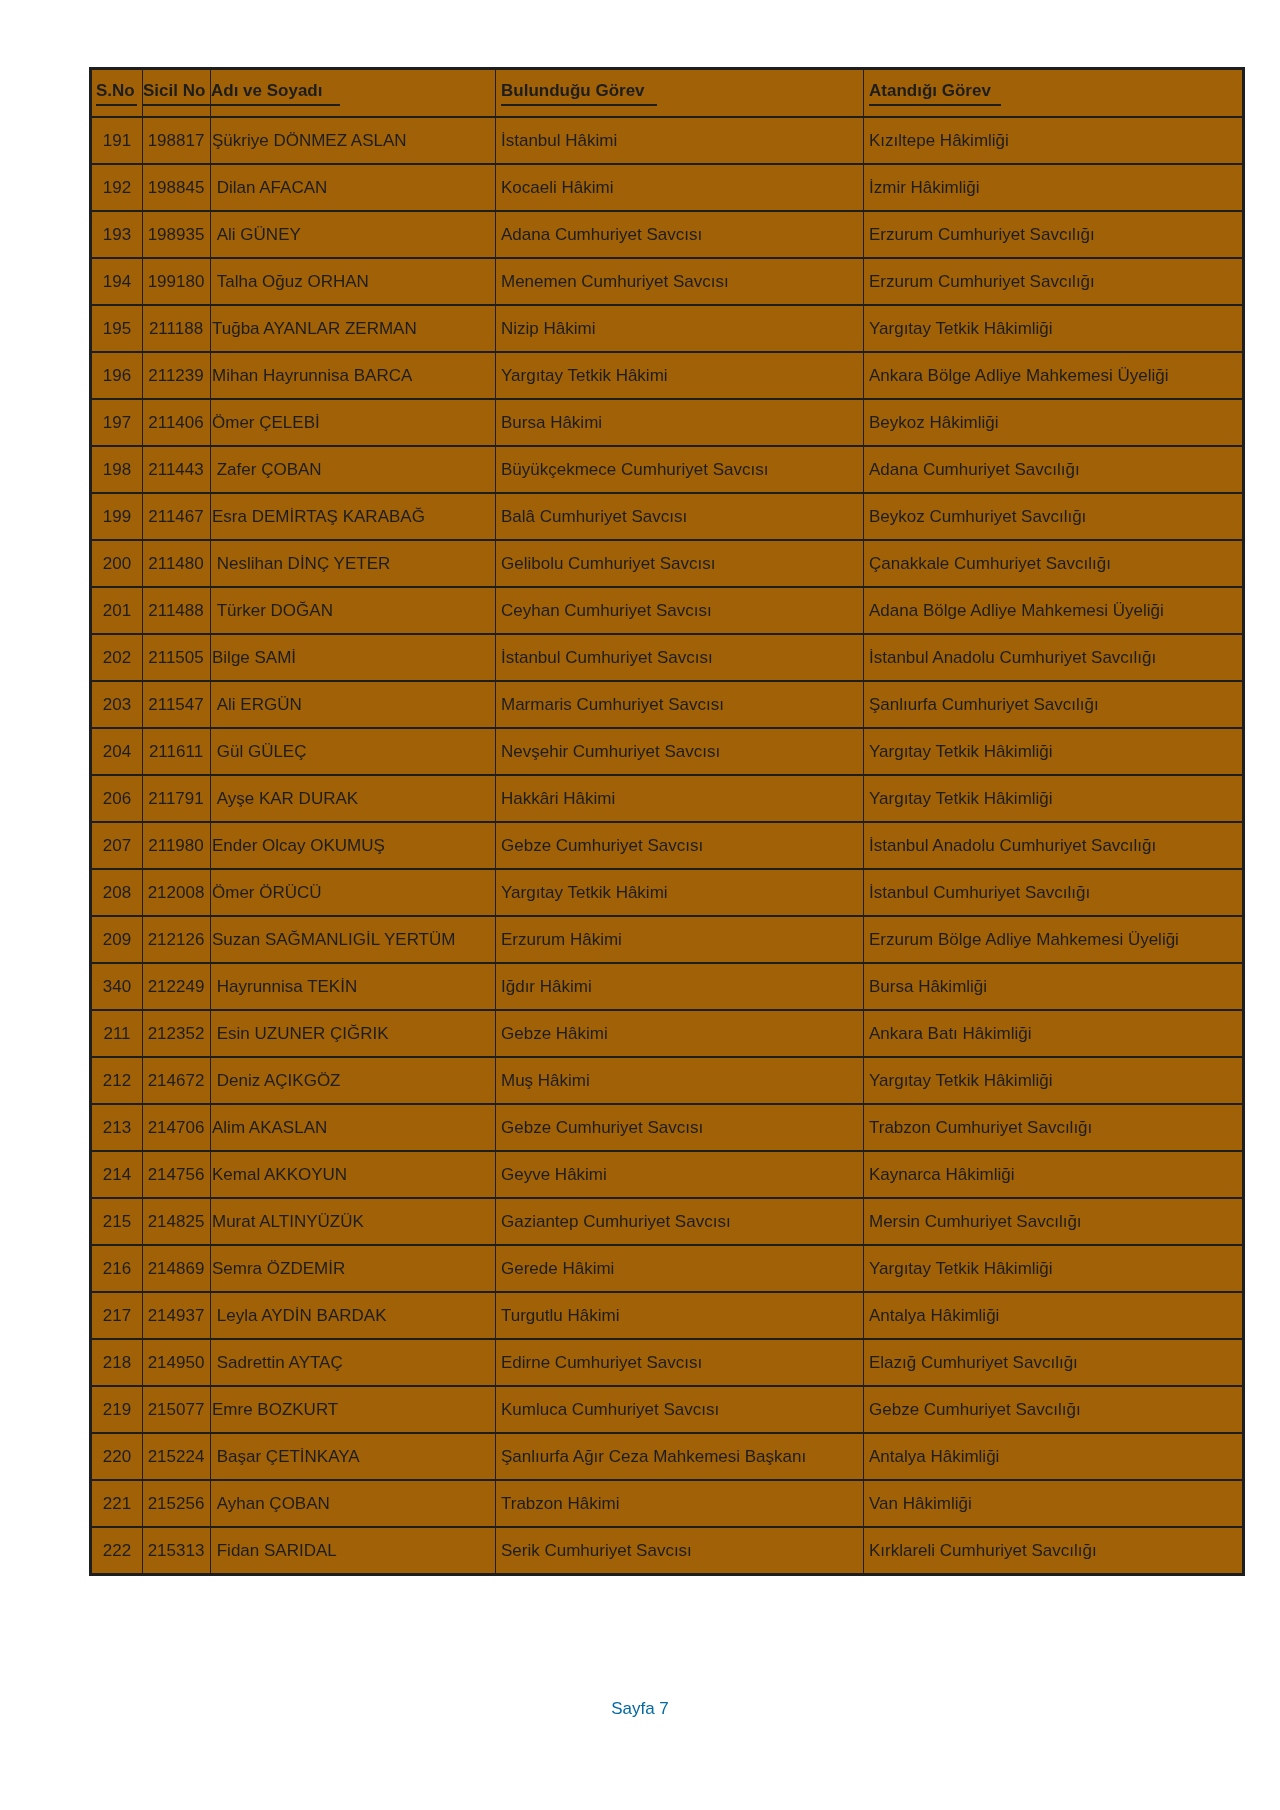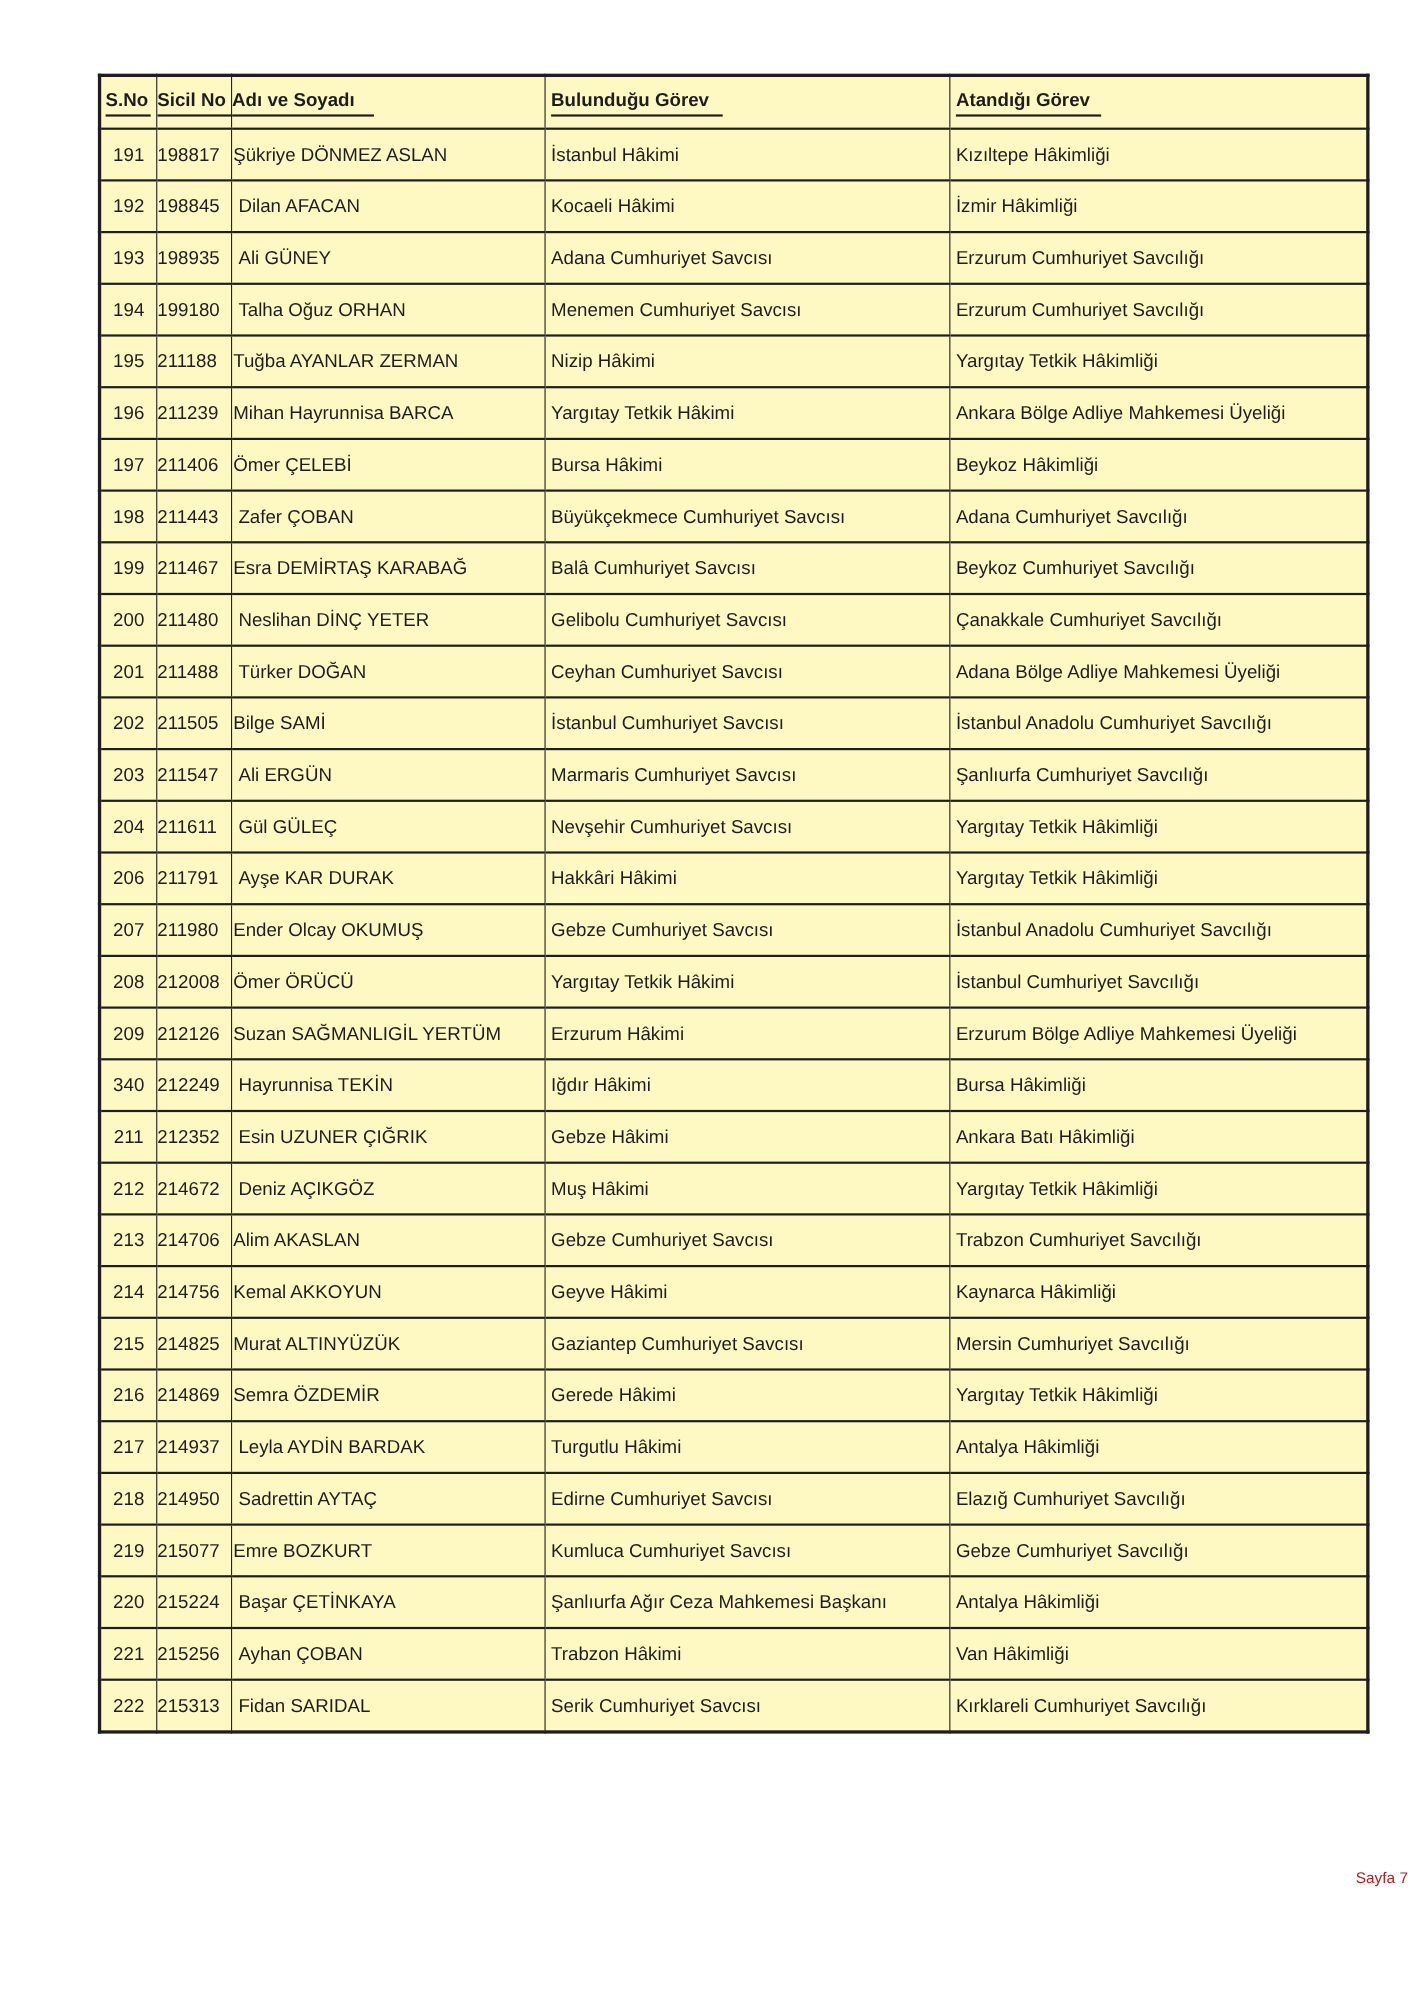--- a/index.html
+++ b/index.html
@@ -20,21 +20,21 @@
     background: #ffffff;
   }
   table.appointments {
     position: absolute;
     left: 89px;
     top: 67px;
     width: 1153px;
     table-layout: fixed;
     border-collapse: collapse;
     border: 3px solid #1e1e1e;
-    background: #fef9c3;
+    background: #a16207;
   }
   table.appointments td {
     border-top: 2px solid #1e1e1e;
     border-bottom: 2px solid #1e1e1e;
     border-left: 1.6px solid #1e1e1e;
     border-right: 1.6px solid #1e1e1e;
     font-size: 17px;
     line-height: 1.25;
     vertical-align: middle;
     overflow: hidden;
@@ -58,32 +58,32 @@
     border-bottom: 2.2px solid #1e1e1e;
     padding-bottom: 2px;
   }
   .hu0 { padding-right: 2px; }
   .hu1 { padding-right: 5px; }
   .hu2 { padding-right: 18px; }
   .hu3 { padding-right: 12px; }
   .hu4 { padding-right: 10px; }
   tbody td { height: 45px; }
   td.c0 { text-align: center; padding: 0 2px; }
-  td.c1 { text-align: left; padding: 0 1px 0 0; }
+  td.c1 { text-align: center; padding: 0 1px 0 0; }
   td.c2 { padding: 0 4px 0 1px; white-space: pre-wrap; }
   td.c3 { padding: 0 4px 0 5px; margin-left: 11px; }
   td.c4 { padding: 0 4px 0 5px; }
   .footer {
     position: absolute;
     left: 0;
     right: 0;
     top: 1699px;
-    text-align: right;
-    font-size: 14px;
-    color: #b91c1c;
+    text-align: center;
+    font-size: 17px;
+    color: #0369a1;
   }
 </style>
 </head>
 <body>
 
 <div class="page">
   <table class="appointments">
     <colgroup>
       <col style="width:52px">
       <col style="width:68px">

